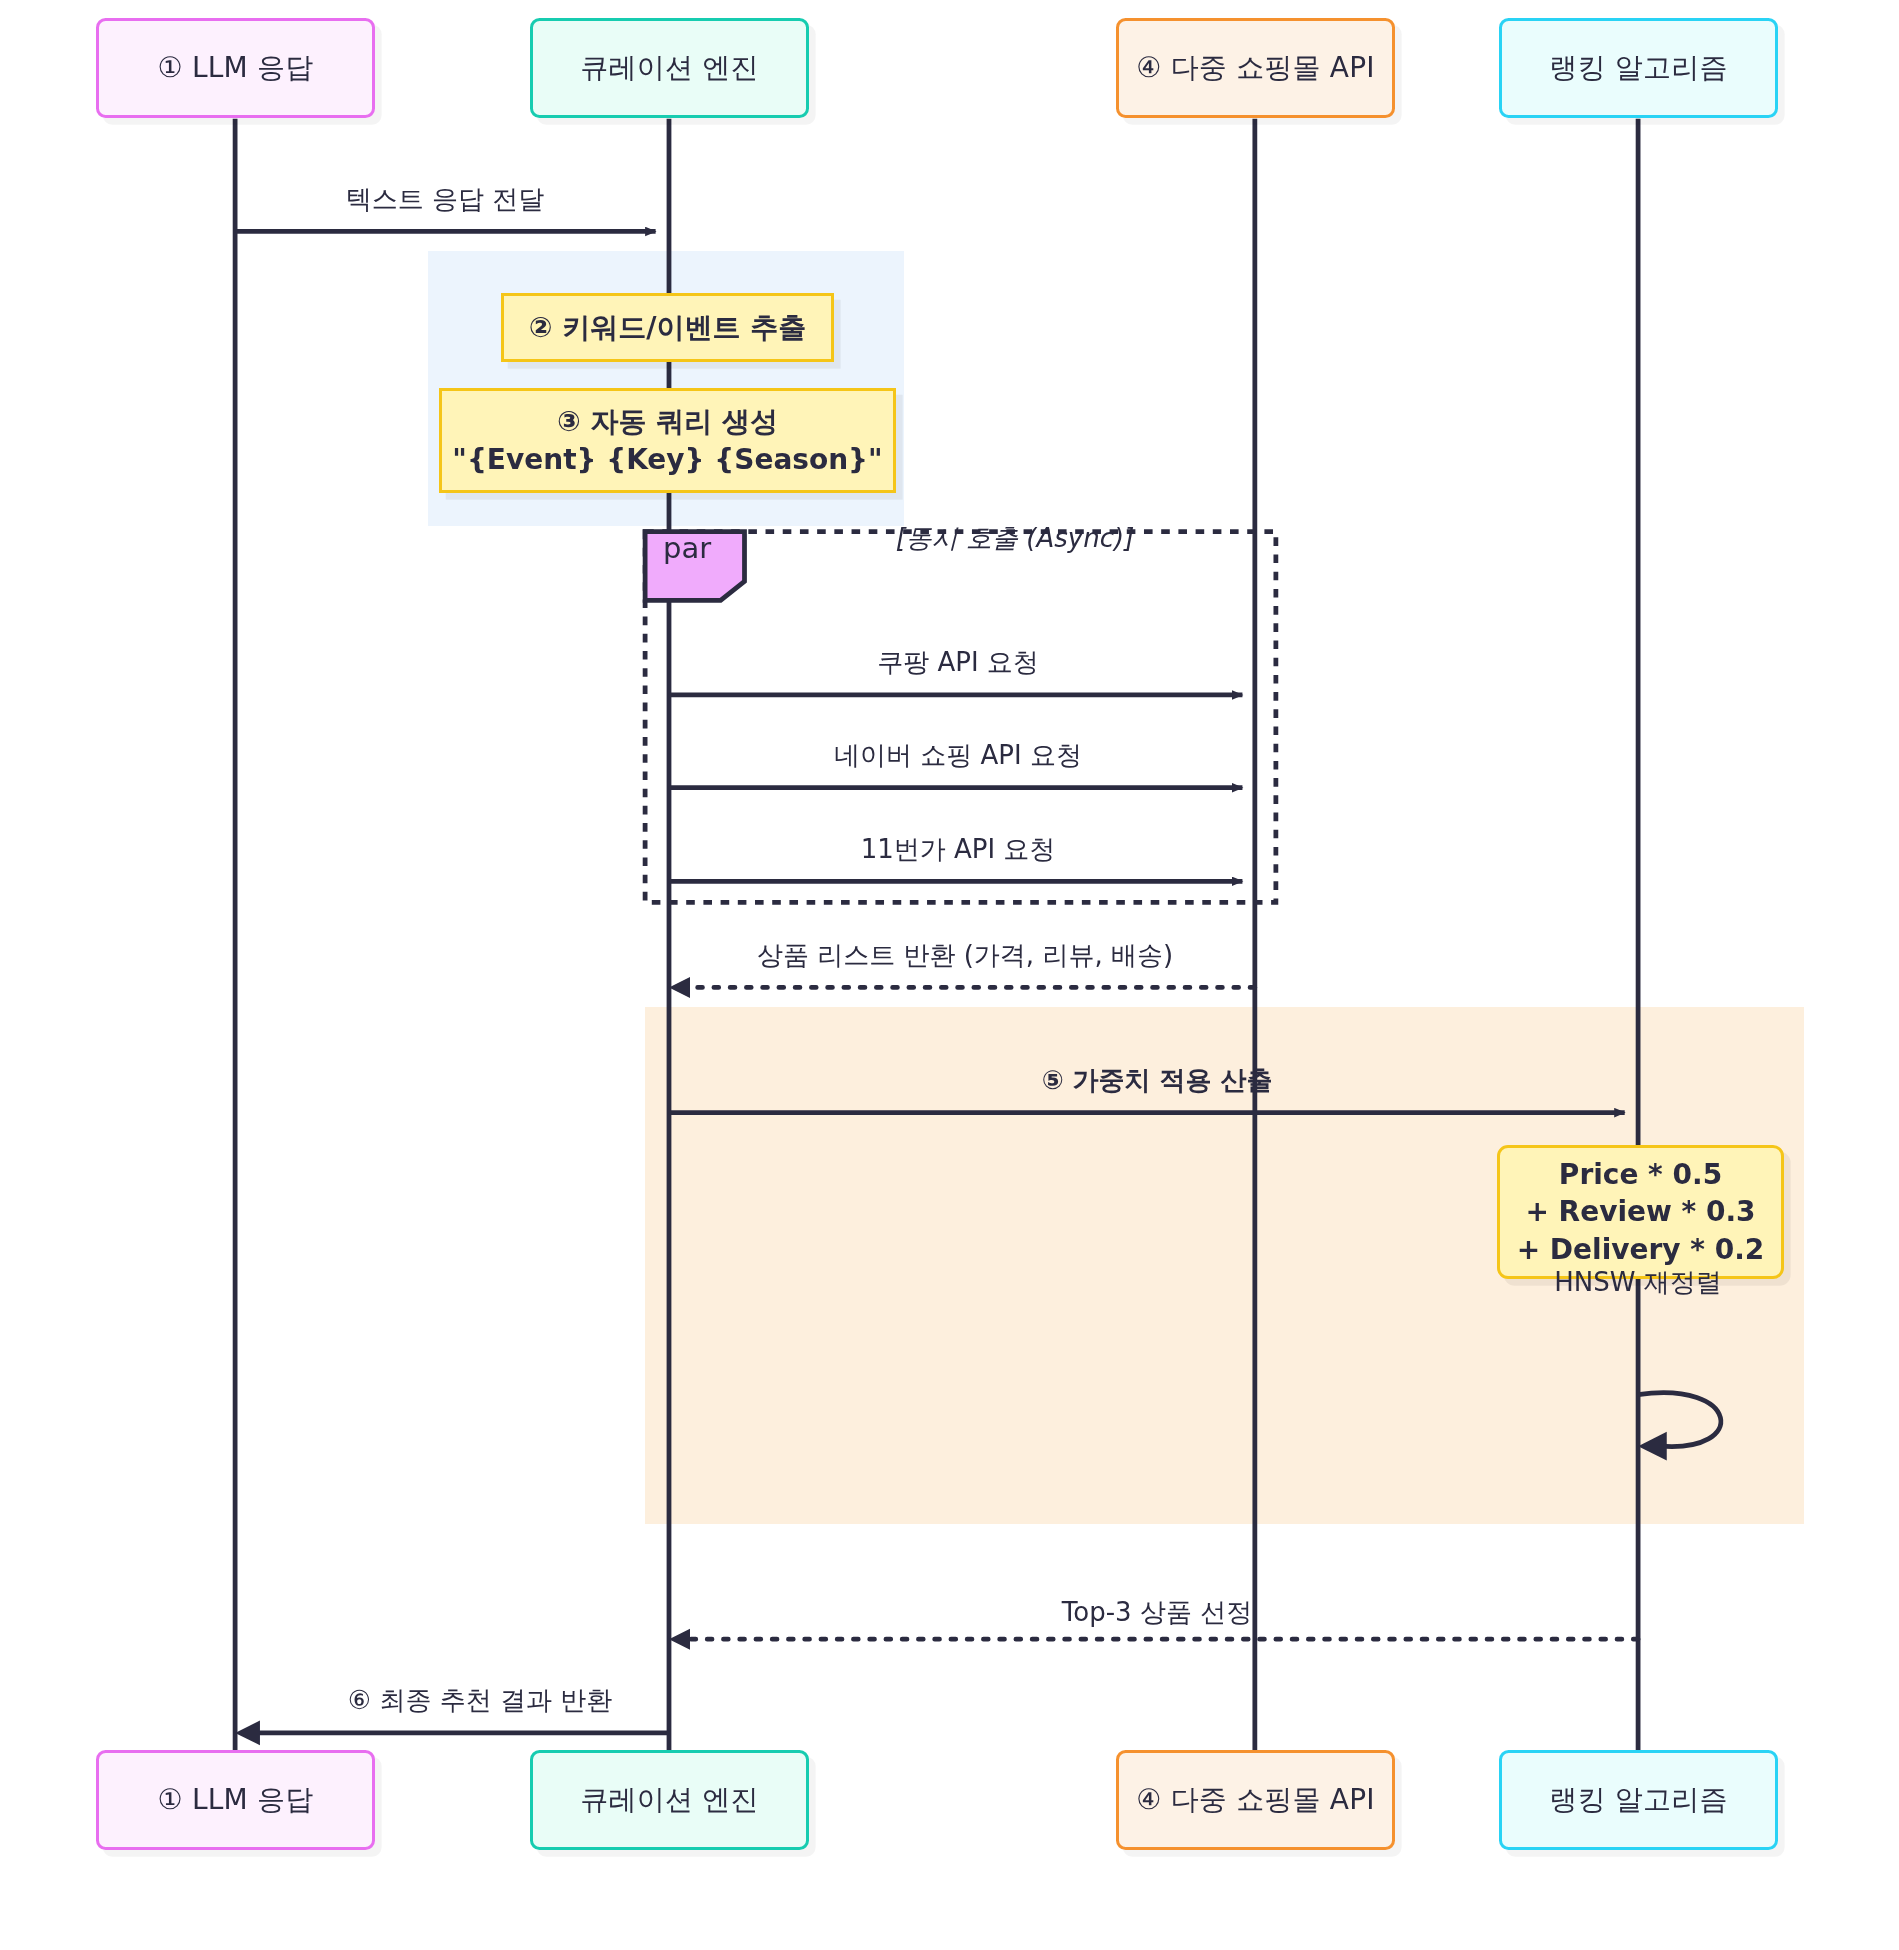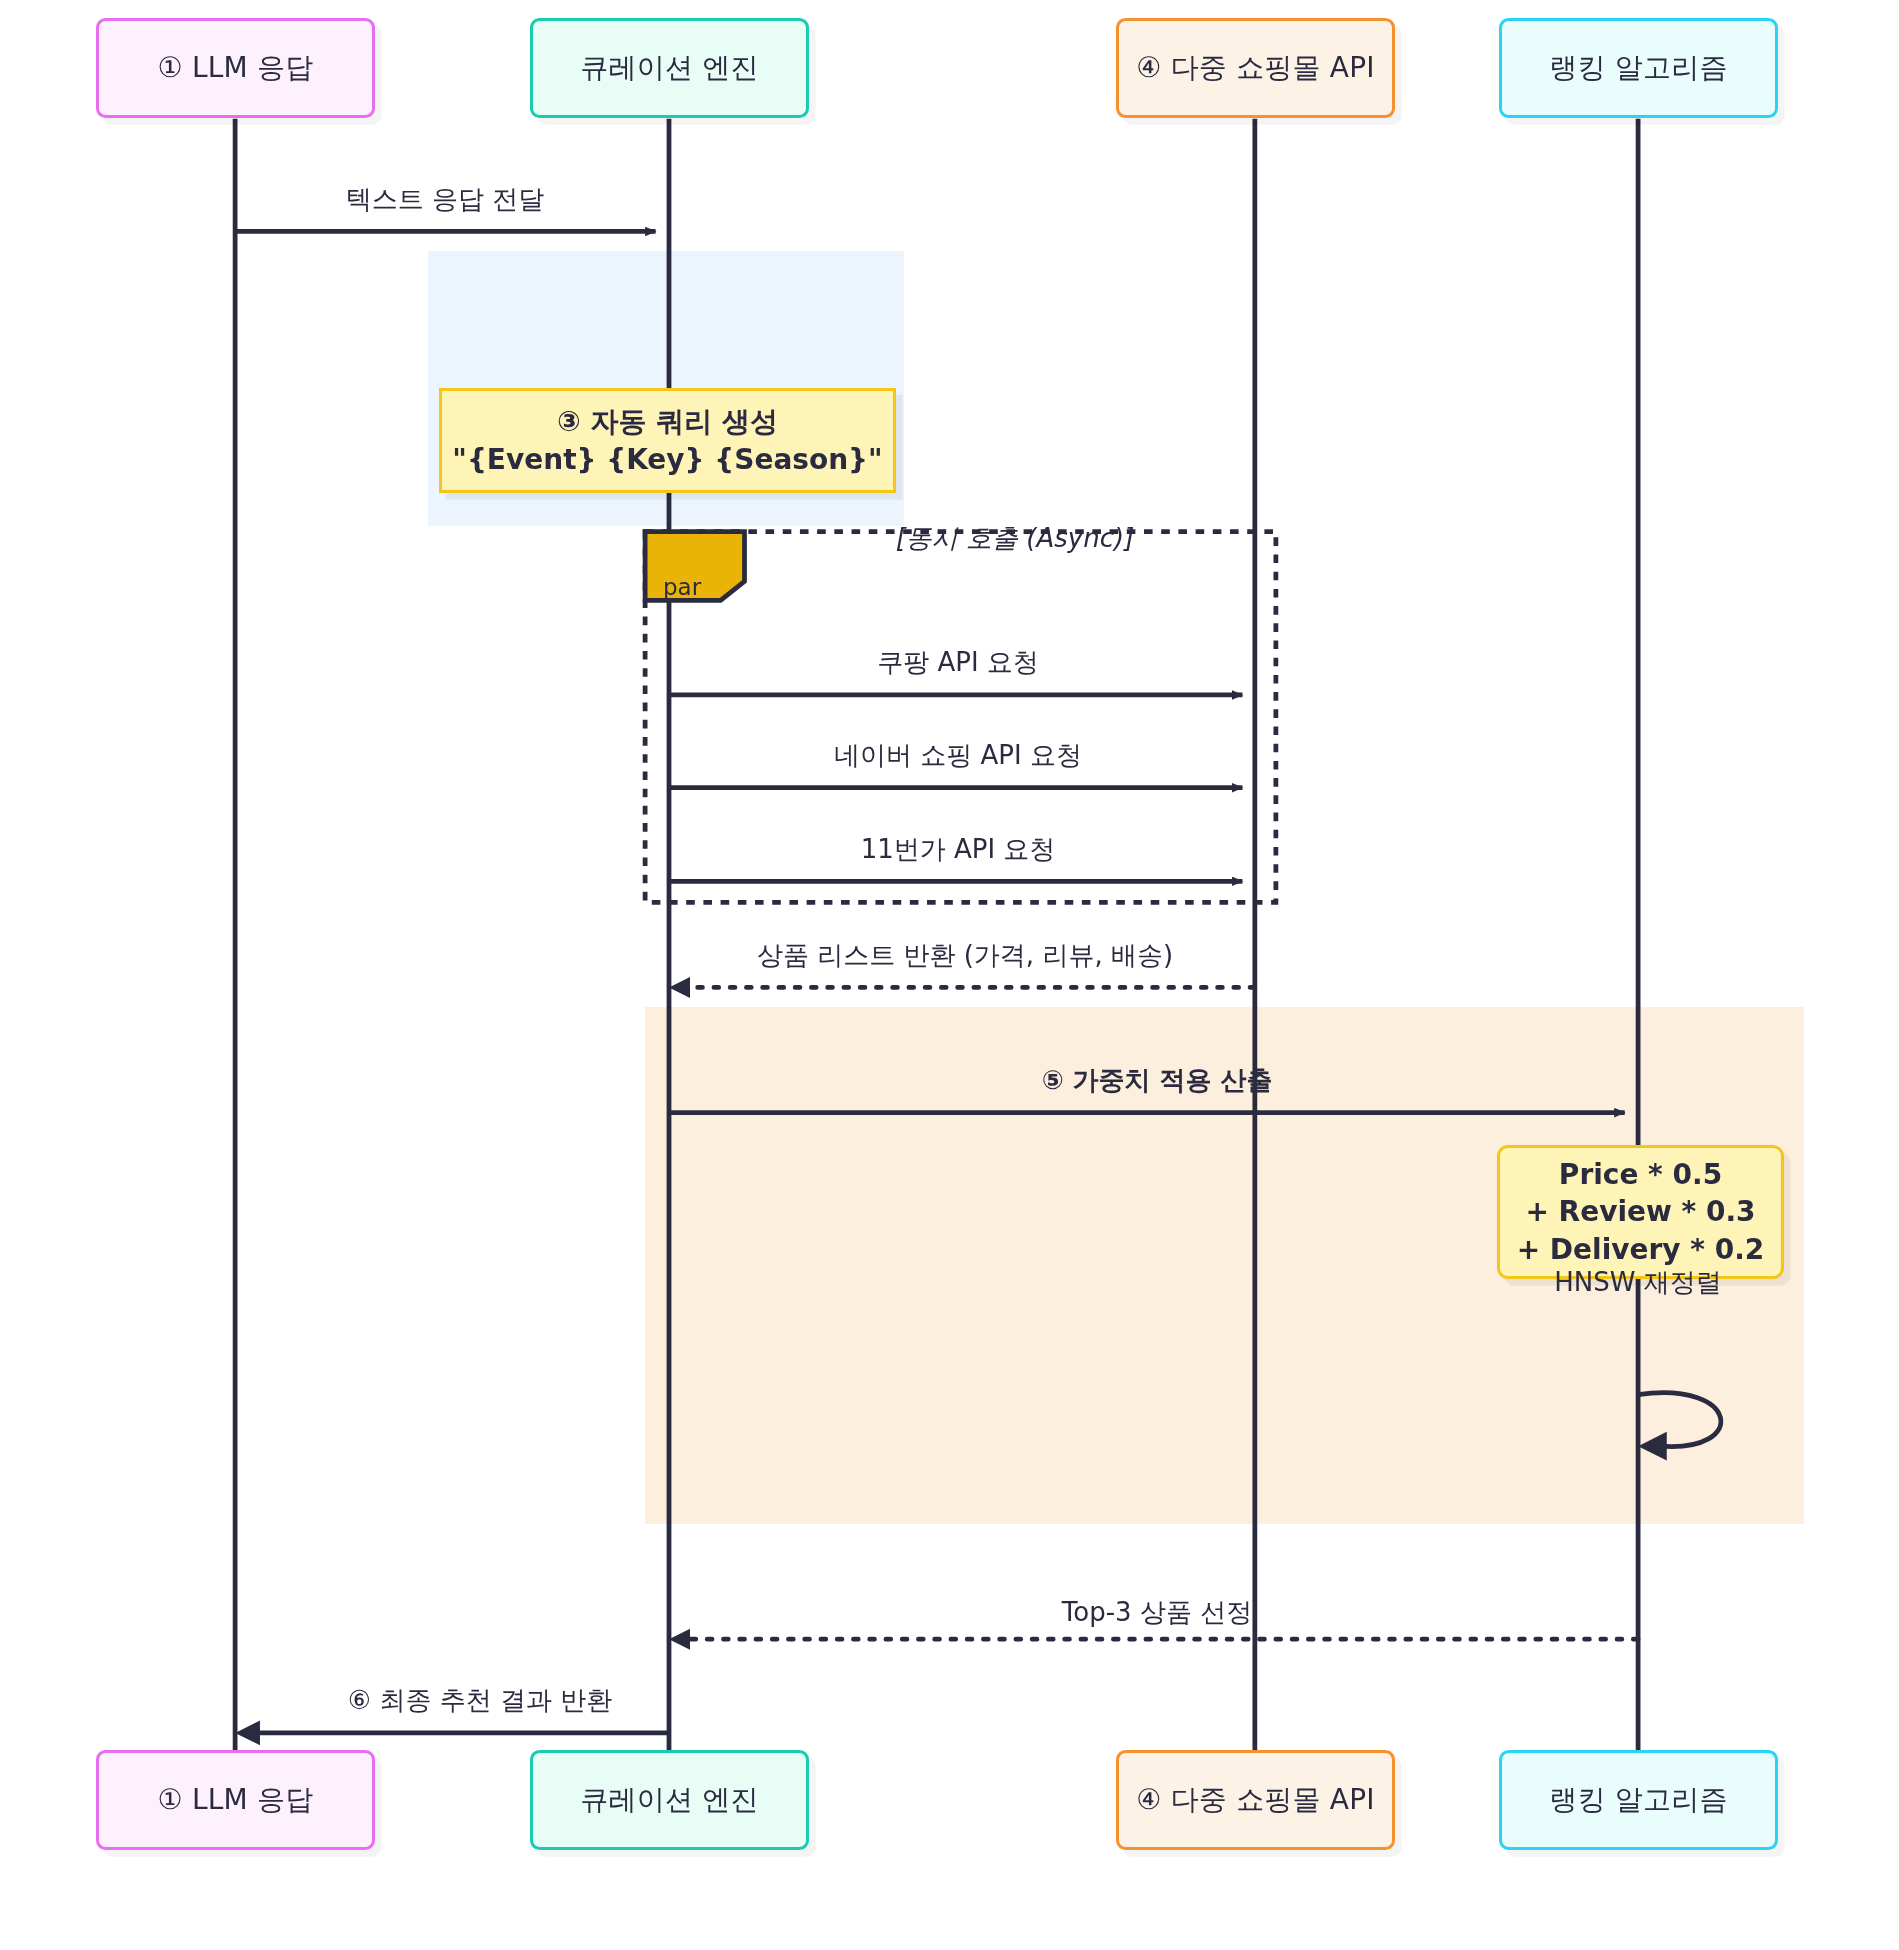--- a/index.html
+++ b/index.html
@@ -51,25 +51,25 @@
     color:#2b2b40;
     line-height:1.33;
     box-shadow:6.7px 6.7px 0 0 rgba(0,0,0,0.055);
   }
   
   .bg-rect{position:absolute;}
   
   .par-label{
     position:absolute;
     box-sizing:border-box;
-    background:#eab308;
-    font-size:23px;
+    background:#f0abfc;
+    font-size:29px;
     color:#2b2b40;
     display:flex;
-    align-items:flex-end;
+    align-items:flex-start;
     padding-left:18px;
     box-shadow:6.7px 6.7px 0 0 rgba(0,0,0,0.05);
   }
   
   .msg-label{
     position:absolute;
     font-size:26px;
     color:#2b2b40;
     white-space:nowrap;
     transform:translateX(-50%);
@@ -145,20 +145,23 @@
   <div class="actor-box" style="left:530px; top:1750px; width:279px; height:100px; background:#e9fdf7; border-color:#17ccb0;">
     <span>큐레이션 엔진</span>
   </div>
   <div class="actor-box" style="left:1116px; top:1750px; width:279px; height:100px; background:#fdf2e6; border-color:#f5912e;">
     <span>④ 다중 쇼핑몰 API</span>
   </div>
   <div class="actor-box" style="left:1499px; top:1750px; width:279px; height:100px; background:#eafdfd; border-color:#29d3f5;">
     <span>랭킹 알고리즘</span>
   </div>
 
+  <div class="note-box" style="left:501px; top:293px; width:333px; height:69px; font-size:28px;">
+    <span>② 키워드/이벤트 추출</span>
+  </div>
 
   <div class="note-box" style="left:439px; top:388px; width:457px; height:105px; font-size:28px; flex-direction:column;">
     <span>③ 자동 쿼리 생성</span>
     <span>"{Event} {Key} {Season}"</span>
   </div>
 
   <div class="note-box" style="left:1497px; top:1145px; width:287px; height:134px; font-size:28px; flex-direction:column;border-radius:11px;">
     <span>Price * 0.5</span>
     <span>+ Review * 0.3</span>
     <span>+ Delivery * 0.2</span>

